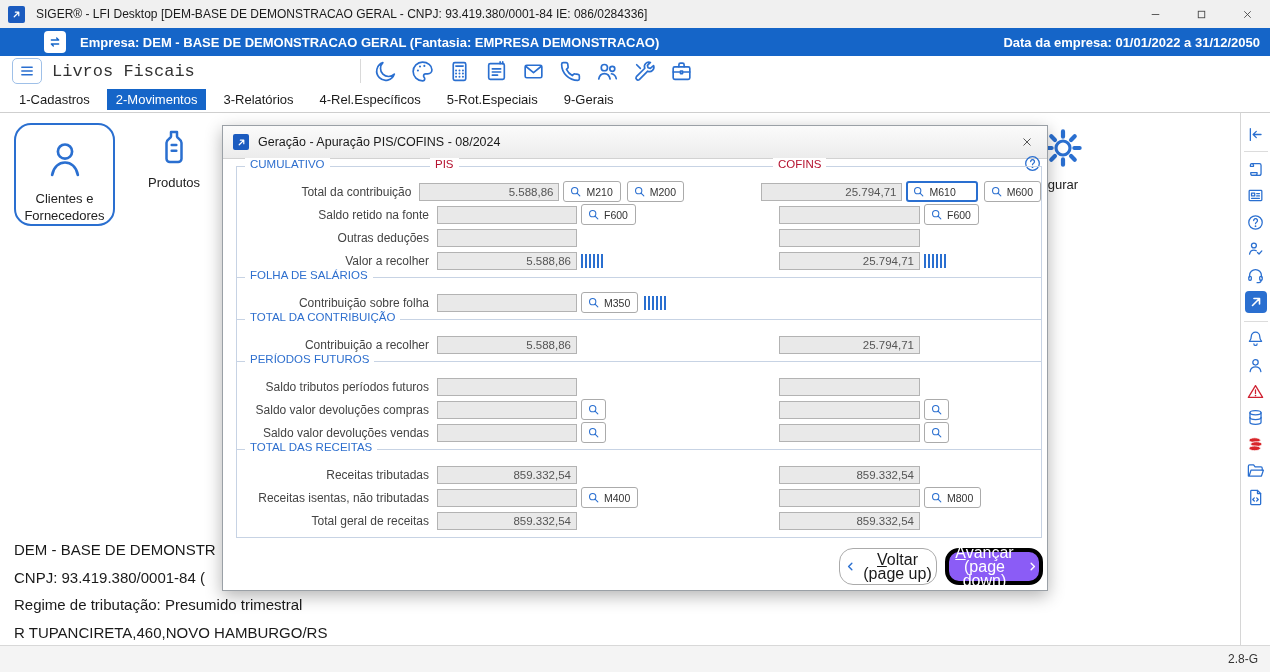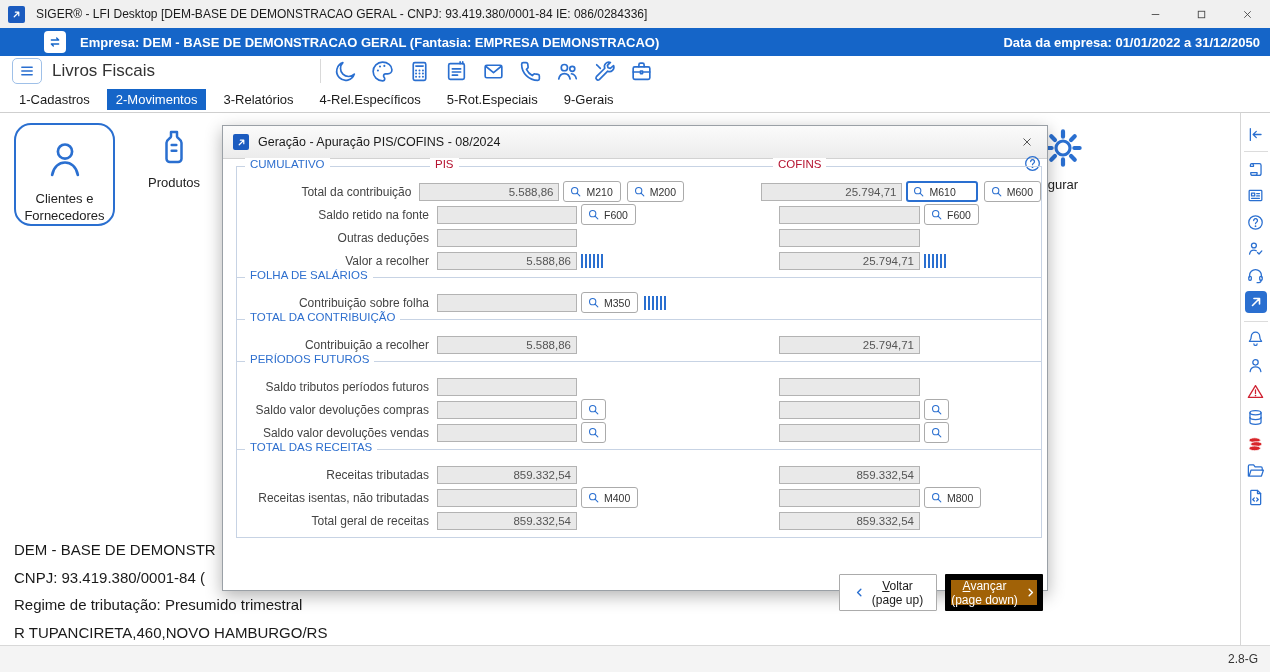--- a/index.html
+++ b/index.html
@@ -25,21 +25,21 @@
   .swaptile svg { width:16px; height:16px; }
   .company-text { margin-left:14px; white-space:nowrap; }
   .company-date { position:absolute; right:10px; white-space:nowrap; }
 
   
   .toolbar { position:absolute; left:0; top:56px; width:1270px; height:30px; background:#fff;
     display:flex; align-items:center; }
   .hamburger { width:30px; height:26px; margin-left:12px; border:1px solid #9fc0e8; border-radius:5px;
     display:flex; align-items:center; justify-content:center; color:#2a6fd0; background:#fff; }
   .hamburger svg { width:18px; height:18px; }
-  .module-title { margin-left:10px; font-size:17px; color:#333; }
+  .module-title { margin-left:10px; font-size:17px; color:#333;font-family:Liberation Mono, monospace; }
   .tool-sep { width:1px; height:24px; background:#d9d9d9; margin-left:165px; }
   .toolbar-icons { display:flex; align-items:center; gap:12px; margin-left:12px; color:#2a6fd0; }
   .tool-icon { width:25px; height:25px; display:inline-flex; }
   .tool-icon svg { width:25px; height:25px; }
 
   
   .tabbar { position:absolute; left:0; top:86px; width:1270px; height:26px; display:flex;
     align-items:center; padding-left:10px; gap:8px; background:#fff; }
   .tab { padding:3px 9px; font-size:13px; color:#1a1a1a; white-space:nowrap; }
   .tab.active { background:#1565c8; color:#fff; }
@@ -108,29 +108,29 @@
   .fend { flex:1; display:flex; align-items:center; gap:6px; padding-left:4px; }
   .lookup-btn { display:inline-flex; align-items:center; gap:4px; height:21px; padding:0 7px 0 5px;
     background:#fff; border:1px solid #ababab; border-radius:3px; font-size:10.5px; color:#333;
     font-family:"Liberation Sans", sans-serif; }
   .lookup-btn svg { width:13px; height:13px; color:#2a6fd0; }
   .lookup-btn.focused { border:2px solid #2a6fd0; padding:0 20px 0 4px; }
   .lookup-btn.icon-only { padding:0 5px; }
   .barcode { display:inline-flex; gap:2px; }
   .barcode i { display:block; width:2px; height:14px; background:#2a6fd0; }
 
-  .dlg-btn { position:absolute; top:422px; width:98px; height:37px; border-radius:1px;
+  .dlg-btn { position:absolute; top:422px; width:98px; height:37px; border-radius:14px;
     display:flex; align-items:center; justify-content:center; gap:6px;
-    font-family:"Liberation Sans", sans-serif; font-size:12px;margin-top:26px; }
+    font-family:"Liberation Sans", sans-serif; font-size:16px; }
   .dlg-btn .btxt { display:flex; flex-direction:column; line-height:14px; text-align:center; }
   .dlg-btn .chev { display:flex; }
   .dlg-btn .chev svg { width:13px; height:13px; }
   .dlg-btn.back { left:616px; background:#fff; border:1px solid #ababab; color:#1a1a1a; }
   .dlg-btn.back .chev { color:#2a6fd0; }
-  .dlg-btn.next { left:722px; background:#a16207; border:6px solid #000000; color:#fff; }
+  .dlg-btn.next { left:722px; background:#8b5cf6; border:4px solid #000000; color:#fff; }
 </style>
 </head>
 <body>
 
 <div class="titlebar">
   <span class="apptile">
     <svg viewBox="0 0 24 24" fill="none" stroke="#fff" stroke-width="2.6" stroke-linecap="round" stroke-linejoin="round">
         <path d="M7 17L17 7M9.5 7H17v7.5"></path>
       </svg>
   </span>

